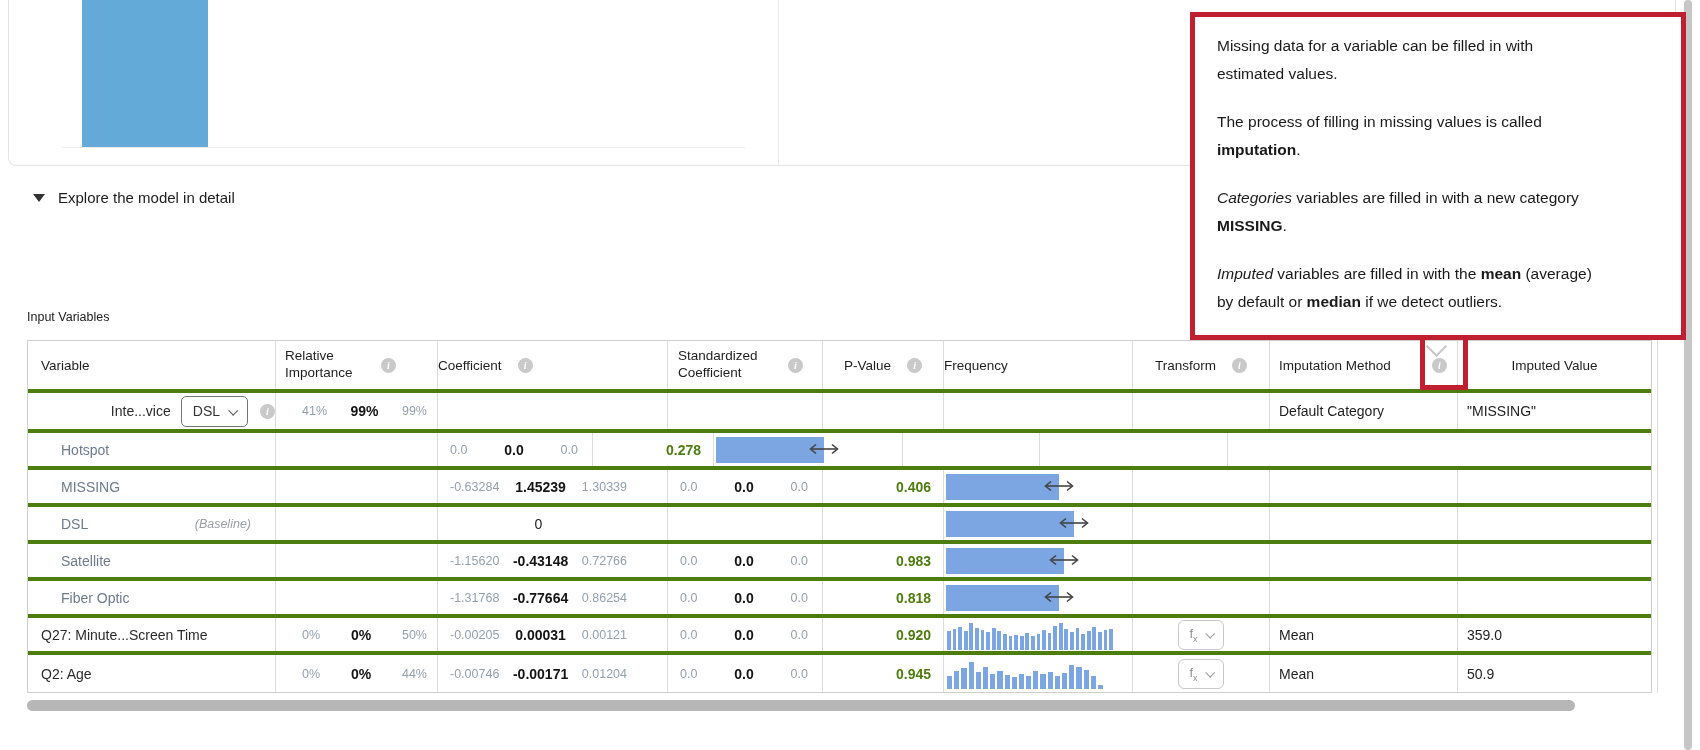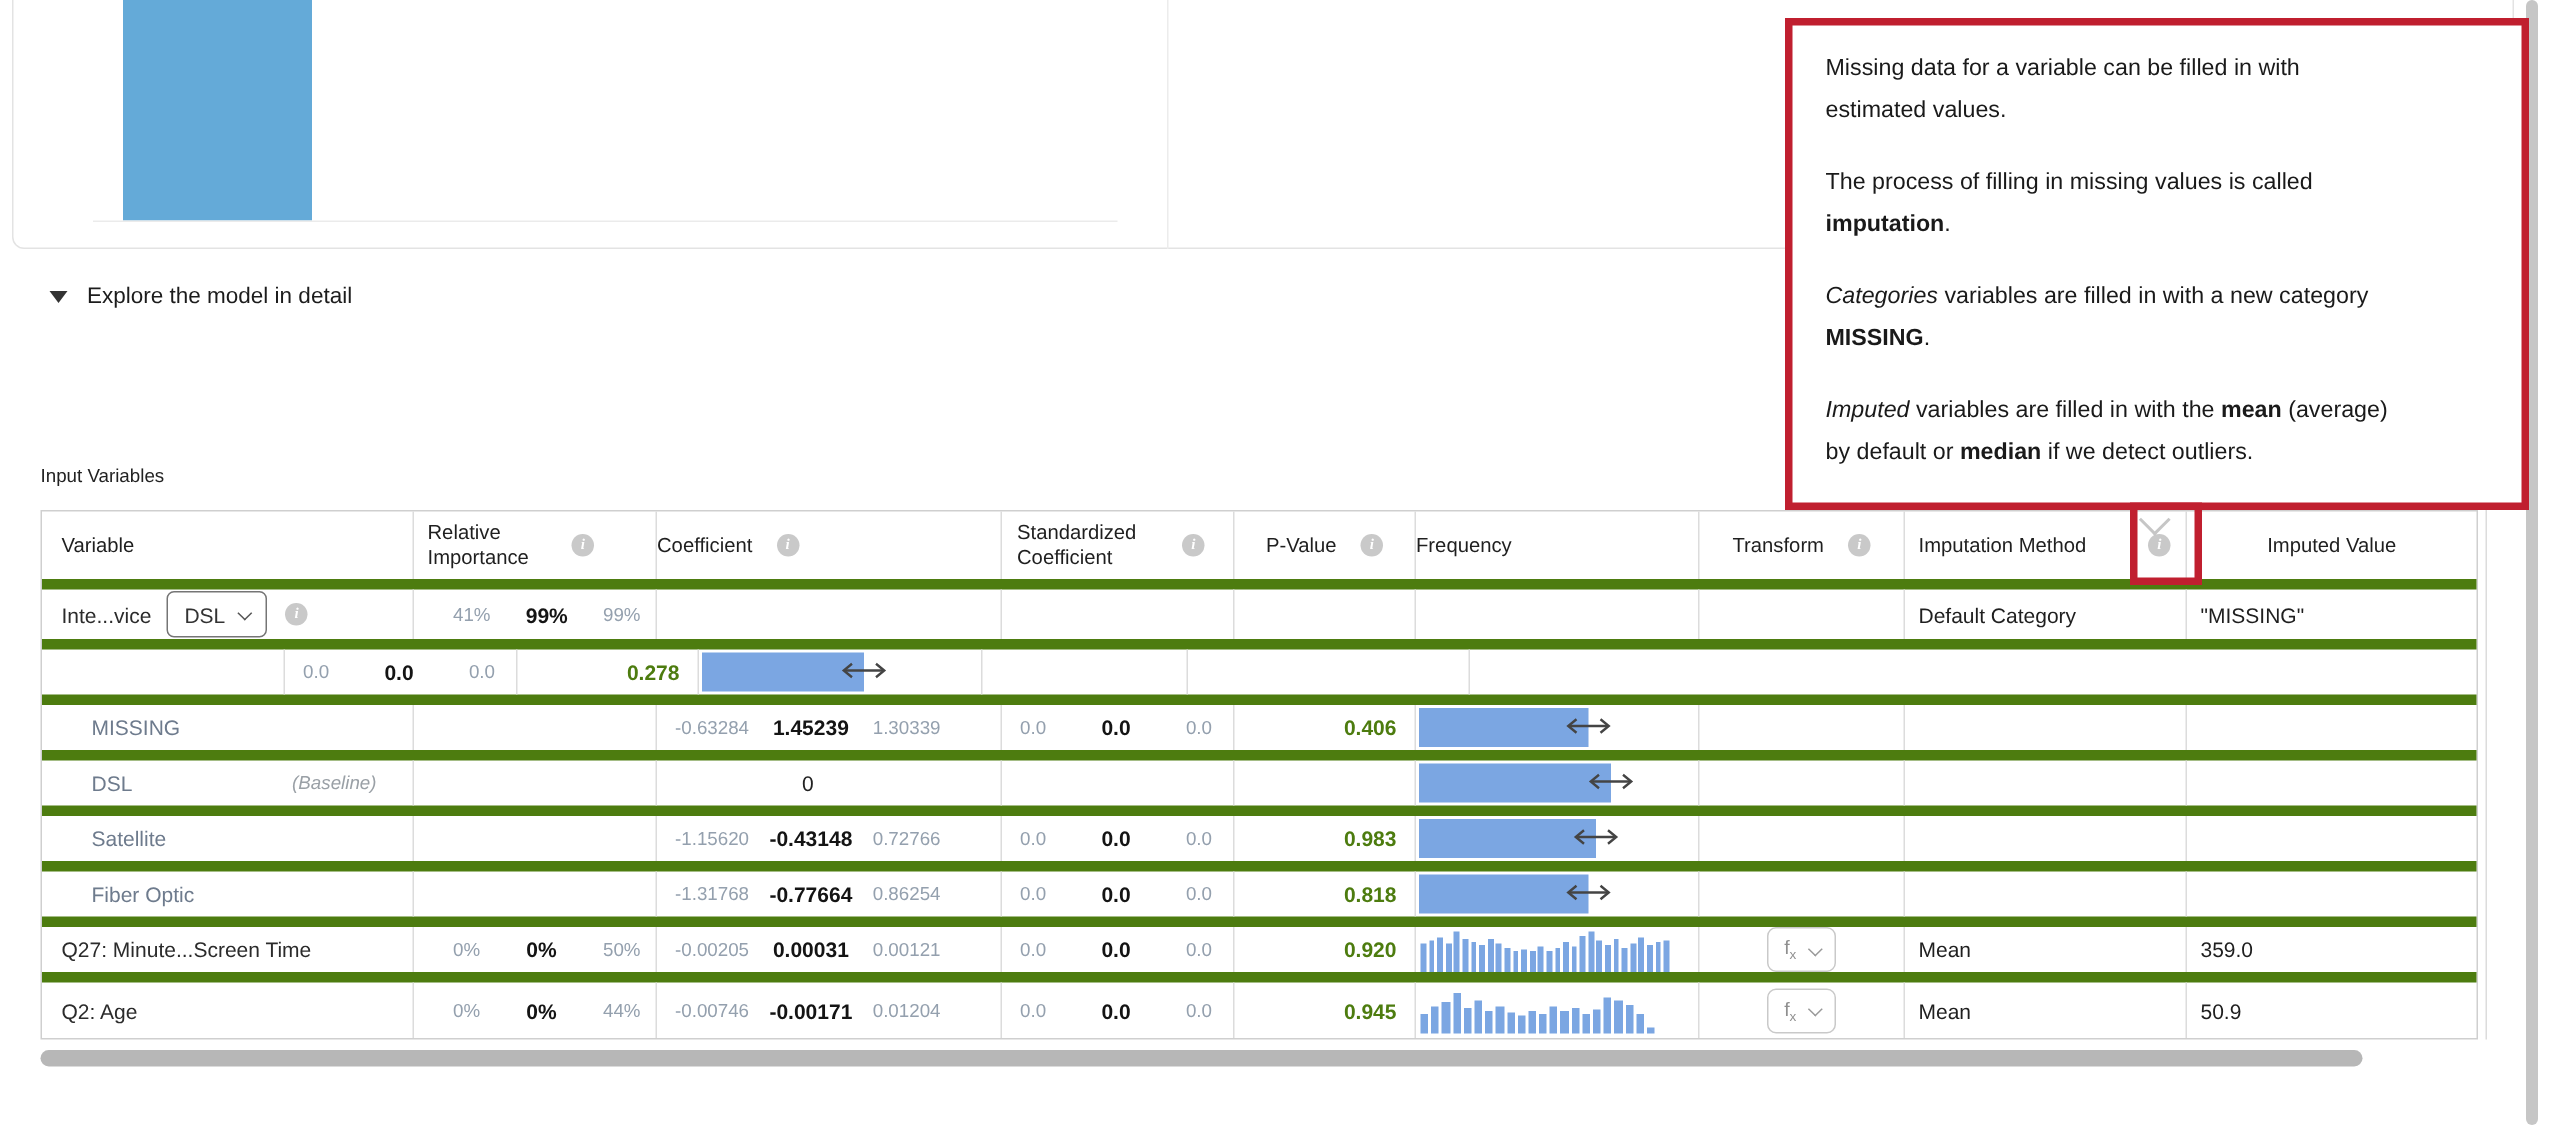--- a/index.html
+++ b/index.html
@@ -17,21 +17,21 @@
   
   .explore { position:absolute; left:33px; top:189px; display:flex; align-items:center; gap:13px; cursor:pointer; }
   .caret-down { width:0; height:0; border-left:6px solid transparent; border-right:6px solid transparent; border-top:8px solid #333; }
   .explore-label { font-size:15px; color:#1c1c1c; }
 
   
   .section-label { position:absolute; left:27px; top:310px; font-size:12.5px; color:#222; }
 
   
   .tbl { position:absolute; left:27px; top:340px; border:1px solid #cfcfcf; background:#fff; }
-  .trow { display:flex; border-bottom:7px solid #4d7c0f; }
+  .trow { display:flex; border-bottom:4px solid #4d7c0f; }
   .trow:last-child { border-bottom:none; }
   .cell { border-right:1px solid #dcdcdc; display:flex; align-items:center; position:relative; overflow:hidden; }
   .cell:last-child { border-right:none; }
   .thead { height:52px; }
   .thead .cell { font-size:13.5px; color:#1f1f1f; }
   .drow { height:37px; font-size:14px; }
   .drow-parent { height:40px; }
 
   .th-label-wrap2 { line-height:1.25; }
   .info-icon { width:15px; height:15px; border-radius:50%; background:#c9c9c9; color:#fff;
@@ -123,21 +123,21 @@
       </div>
       <div class="cell" style="width: 188px; padding: 0px 10px 0px 9px; justify-content: space-between;">
         <span>Imputation Method</span>
         <span class="info-icon">i</span>
       </div>
       <div class="cell" style="width: 193px; justify-content: center;">
         <span>Imputed Value</span>
       </div>
     </div>
     <div class="trow drow drow-parent">
-      <div class="cell" style="width: 248px; padding: 0px 0px 0px 13px;">
+      <div class="cell" style="width: 248px; padding: 0px 0px 0px 13px; justify-content: flex-end;">
         <span class="var-label">Inte...vice</span>
         <button class="dd-btn" style="margin-left: 10px;">
           <span>DSL</span>
           <span class="chev"></span>
         </button>
         <span class="info-icon" style="margin-left: 12px;">i</span>
       </div>
       <div class="cell" style="width: 162px; padding: 0px 10px 0px 26px;">
         <div class="triple">
           <span class="v-side">41%</span>
@@ -151,20 +151,23 @@
       <div class="cell" style="width: 189px; padding: 0px;"></div>
       <div class="cell" style="width: 137px; justify-content: center;"></div>
       <div class="cell" style="width: 188px; padding: 0px 0px 0px 9px;">
         <span>Default Category</span>
       </div>
       <div class="cell" style="width: 193px; padding: 0px 0px 0px 9px;">
         <span>"MISSING"</span>
       </div>
     </div>
     <div class="trow drow">
+      <div class="cell" style="width: 248px; padding: 0px 0px 0px 33px;">
+        <span class="cat-label">Hotspot</span>
+      </div>
       <div class="cell" style="width: 162px; padding: 0px 10px 0px 26px;"></div>
       <div class="cell" style="width: 155px; padding: 0px 14px 0px 12px;">
         <div class="triple">
           <span class="v-side">0.0</span>
           <span class="v-mid">0.0</span>
           <span class="v-side">0.0</span>
         </div>
       </div>
       <div class="cell" style="width: 121px; padding: 0px 12px 0px 0px;">
         <span class="pval">0.278</span>

